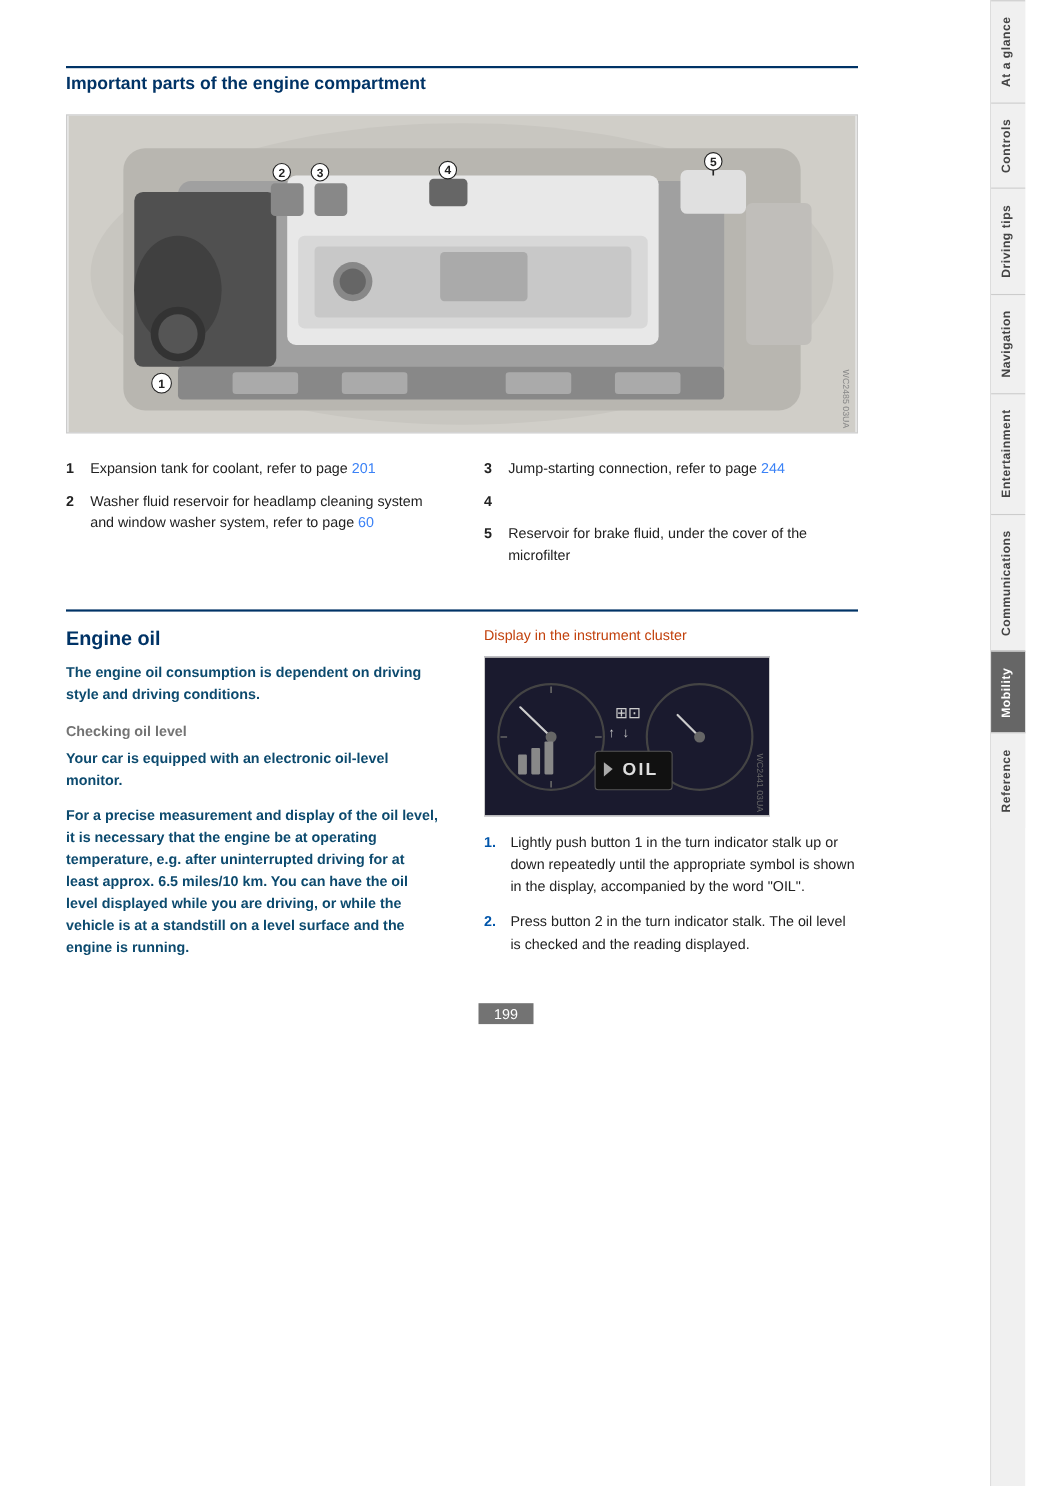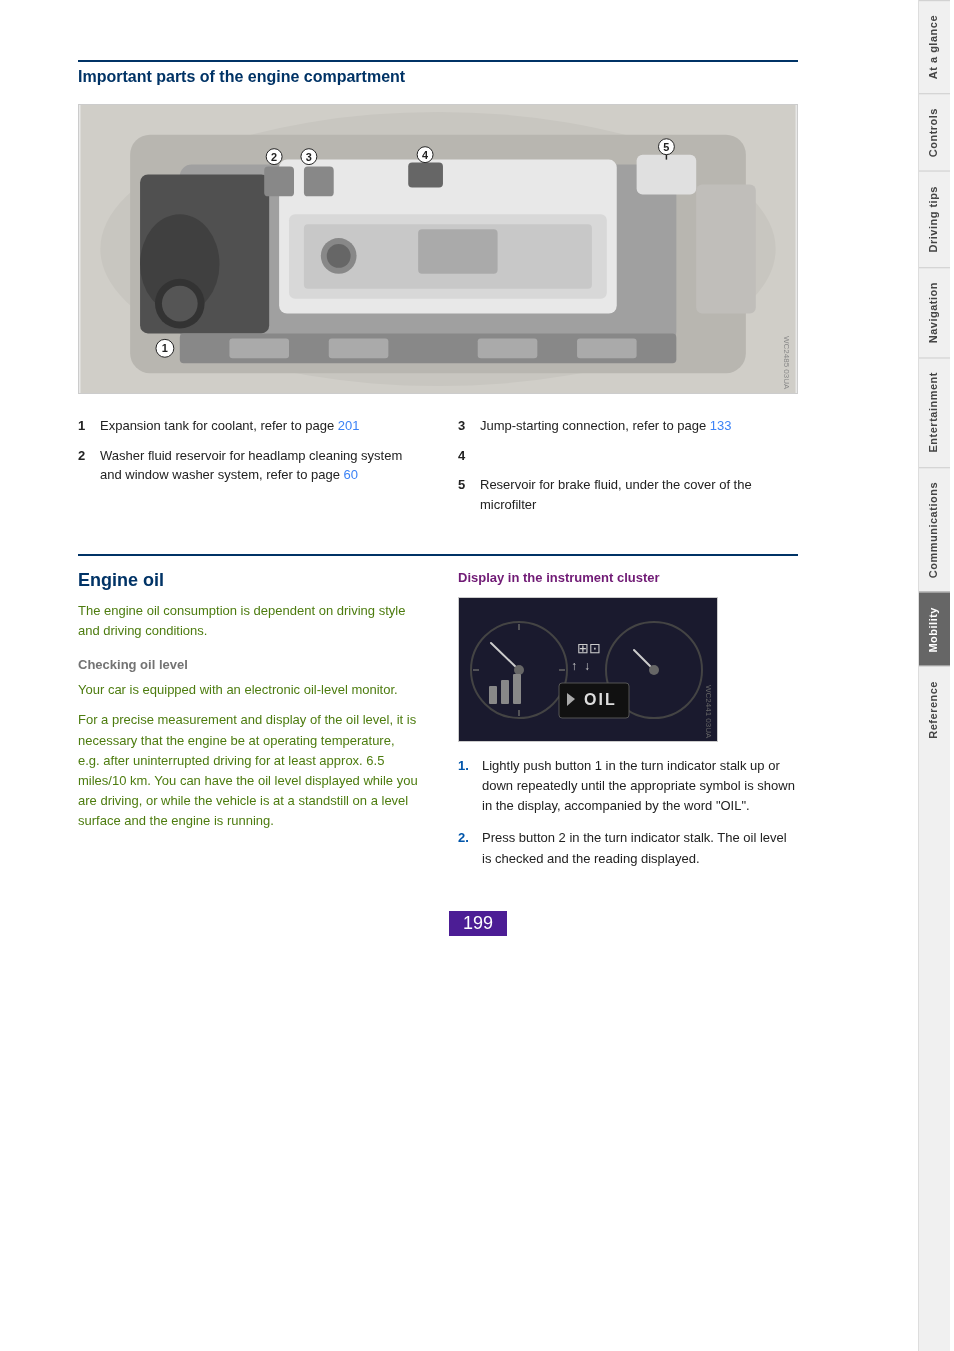--- a/index.html
+++ b/index.html
@@ -10,21 +10,20 @@
       width: 954px;
       min-height: 1351px;
       position: relative;
       color: #222;
     }
 
     .page-wrapper {
       display: flex;
       width: 954px;
       min-height: 1351px;
-      padding-left: 18px;
     }
 
     .main-content {
       flex: 1;
       padding: 60px 40px 40px 60px;
       max-width: 900px;
     }
 
     
     .sidebar-tabs {
@@ -145,29 +144,30 @@
       font-size: 13px;
       font-weight: bold;
       color: #737373;
       margin-bottom: 8px;
       margin-top: 16px;
     }
 
     .body-text {
       font-size: 13px;
       line-height: 1.55;
-      color: #4d7c0f;
+      color: #0c4a6e;
       margin-bottom: 10px;
+      font-weight: bold;
     }
 
     
     .display-section-title {
       font-size: 13px;
-      font-weight: bold;
-      color: #701a75;
+      font-weight: normal;
+      color: #c2410c;
       margin-bottom: 12px;
     }
 
     .instrument-image {
       width: 260px;
       height: 145px;
       border: 1px solid #ccc;
       background: #1a1a2e;
       position: relative;
       margin-bottom: 14px;
@@ -198,24 +198,24 @@
     .page-number {
       text-align: center;
       font-size: 13px;
       color: #333;
       margin-top: 30px;
       padding-bottom: 20px;
     }
 
     .page-number-bar {
       display: inline-block;
-      background: #4c1d95;
+      background: #737373;
       color: #fff;
       padding: 2px 14px;
-      font-size: 18px;
+      font-size: 13px;
     }
 
     
     .divider {
       border: none;
       border-top: 2px solid #003366;
       margin-bottom: 6px;
       width: 720px;
     }
 
@@ -303,21 +303,21 @@
           <span>Expansion tank for coolant, refer to page <span class="page-ref">201</span></span>
         </div>
         <div class="parts-item">
           <span class="num">2</span>
           <span>Washer fluid reservoir for headlamp cleaning system and window washer system, refer to page <span class="page-ref">60</span></span>
         </div>
       </div>
       <div class="parts-col">
         <div class="parts-item">
           <span class="num">3</span>
-          <span>Jump-starting connection, refer to page <span class="page-ref">133</span></span>
+          <span>Jump-starting connection, refer to page <span class="page-ref">244</span></span>
         </div>
         <div class="parts-item">
           <span class="num">4</span>
         </div>
         <div class="parts-item">
           <span class="num">5</span>
           <span>Reservoir for brake fluid, under the cover of the microfilter</span>
         </div>
       </div>
     </div>

